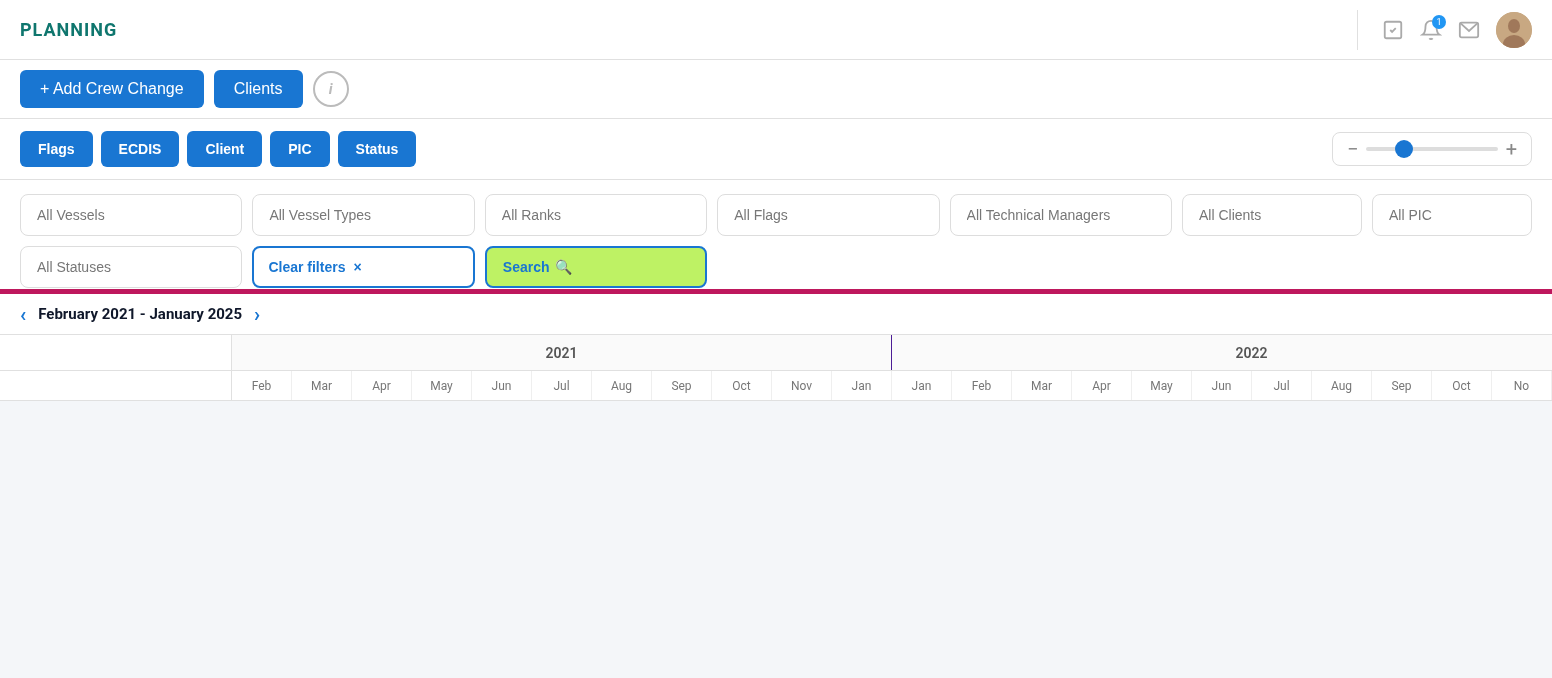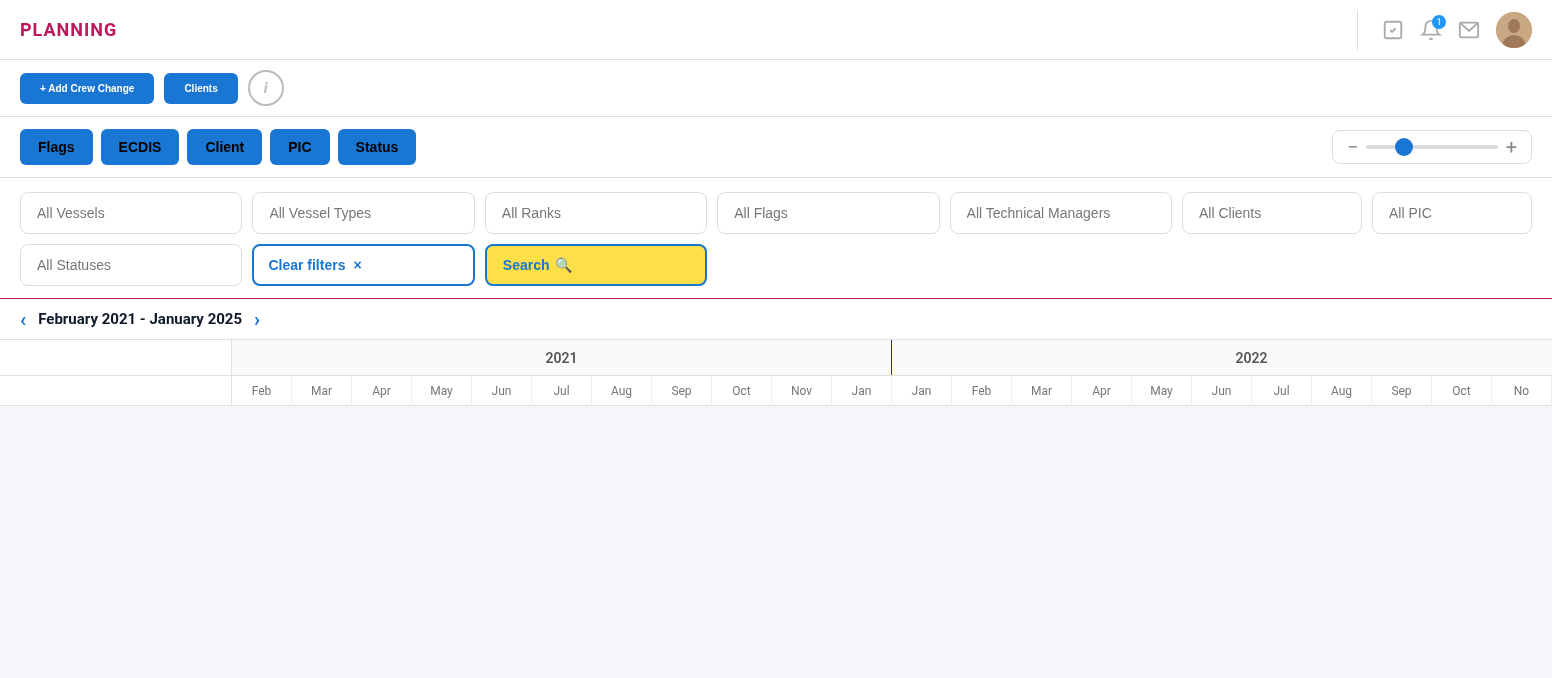--- a/index.html
+++ b/index.html
@@ -12,21 +12,21 @@
       justify-content: space-between;
       padding: 10px 20px;
       background: #fff;
       border-bottom: 1px solid #e0e0e0;
       height: 60px;
     }
     .header-title {
       font-size: 18px;
       font-weight: 700;
       letter-spacing: 1px;
-      color: #be185d;
+      color: #0f766e;
     }
     .header-right {
       display: flex;
       align-items: center;
       gap: 16px;
     }
     .header-icon {
       position: relative;
       cursor: pointer;
       color: #999;
@@ -99,22 +99,22 @@
       display: flex;
       align-items: center;
       gap: 10px;
     }
     .btn-blue {
       background: #1976d2;
       color: #fff;
       border: none;
       border-radius: 6px;
       padding: 10px 20px;
-      font-size: 10px;
-      font-weight: 700;
+      font-size: 16px;
+      font-weight: 400;
       cursor: pointer;
     }
     .info-btn {
       width: 36px;
       height: 36px;
       border-radius: 50%;
       border: 2px solid #bbb;
       background: #fff;
       display: flex;
       align-items: center;
@@ -133,21 +133,21 @@
       background: #fff;
       border-bottom: 1px solid #e0e0e0;
     }
     .filter-btns {
       display: flex;
       gap: 8px;
       flex-wrap: wrap;
     }
     .filter-btn {
       background: #1976d2;
-      color: #000000;
+      color: #ffffff;
       border: none;
       border-radius: 6px;
       padding: 10px 18px;
       font-size: 14px;
       font-weight: 600;
       cursor: pointer;
     }
     .zoom-control {
       display: flex;
       align-items: center;
@@ -179,22 +179,22 @@
       width: 18px;
       height: 18px;
       border-radius: 50%;
       background: #1976d2;
       cursor: pointer;
     }
 
     
     .search-filters {
       background: #fff;
-      padding: 14px 20px 12px 20px;
-      border-bottom: 1px solid #be185d;
+      padding: 14px 20px 1px 20px;
+      border-bottom: 5px solid #be185d;
     }
     .filters-grid {
       display: grid;
       grid-template-columns: repeat(5, 1fr) 180px 160px;
       gap: 10px;
     }
     .filter-select {
       border: 1.5px solid #ddd;
       border-radius: 8px;
       padding: 12px 16px;
@@ -216,21 +216,21 @@
       font-weight: 600;
       cursor: pointer;
       display: flex;
       align-items: center;
       gap: 8px;
       white-space: nowrap;
     }
     .btn-search {
       border: 2px solid #1976d2;
       color: #1976d2;
-      background: #fde047;
+      background: #bef264;
       border-radius: 8px;
       padding: 10px 16px;
       font-size: 14px;
       font-weight: 600;
       cursor: pointer;
       display: flex;
       align-items: center;
       gap: 6px;
       white-space: nowrap;
     }

